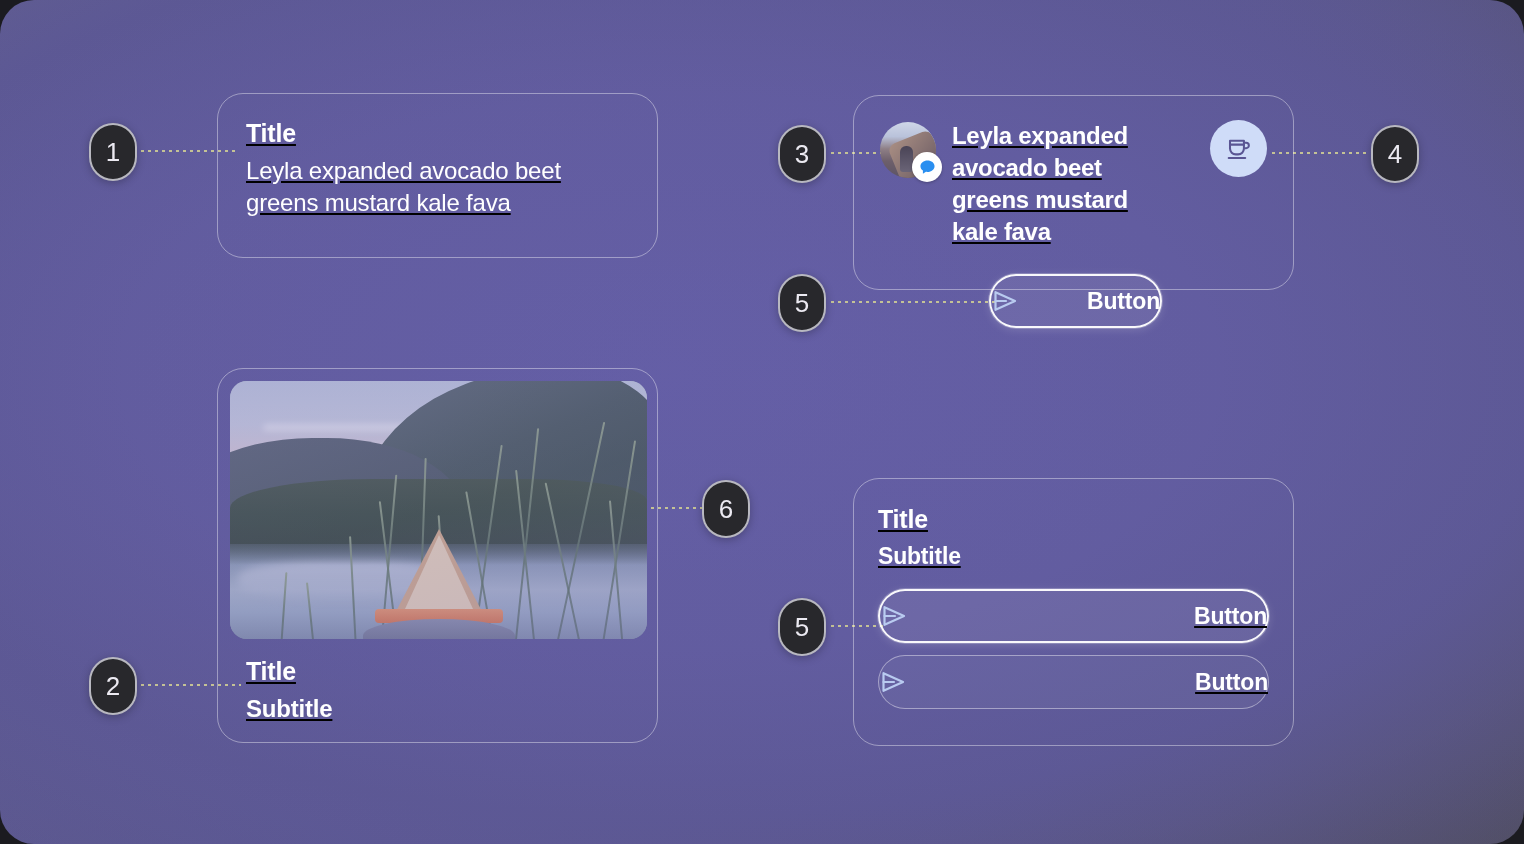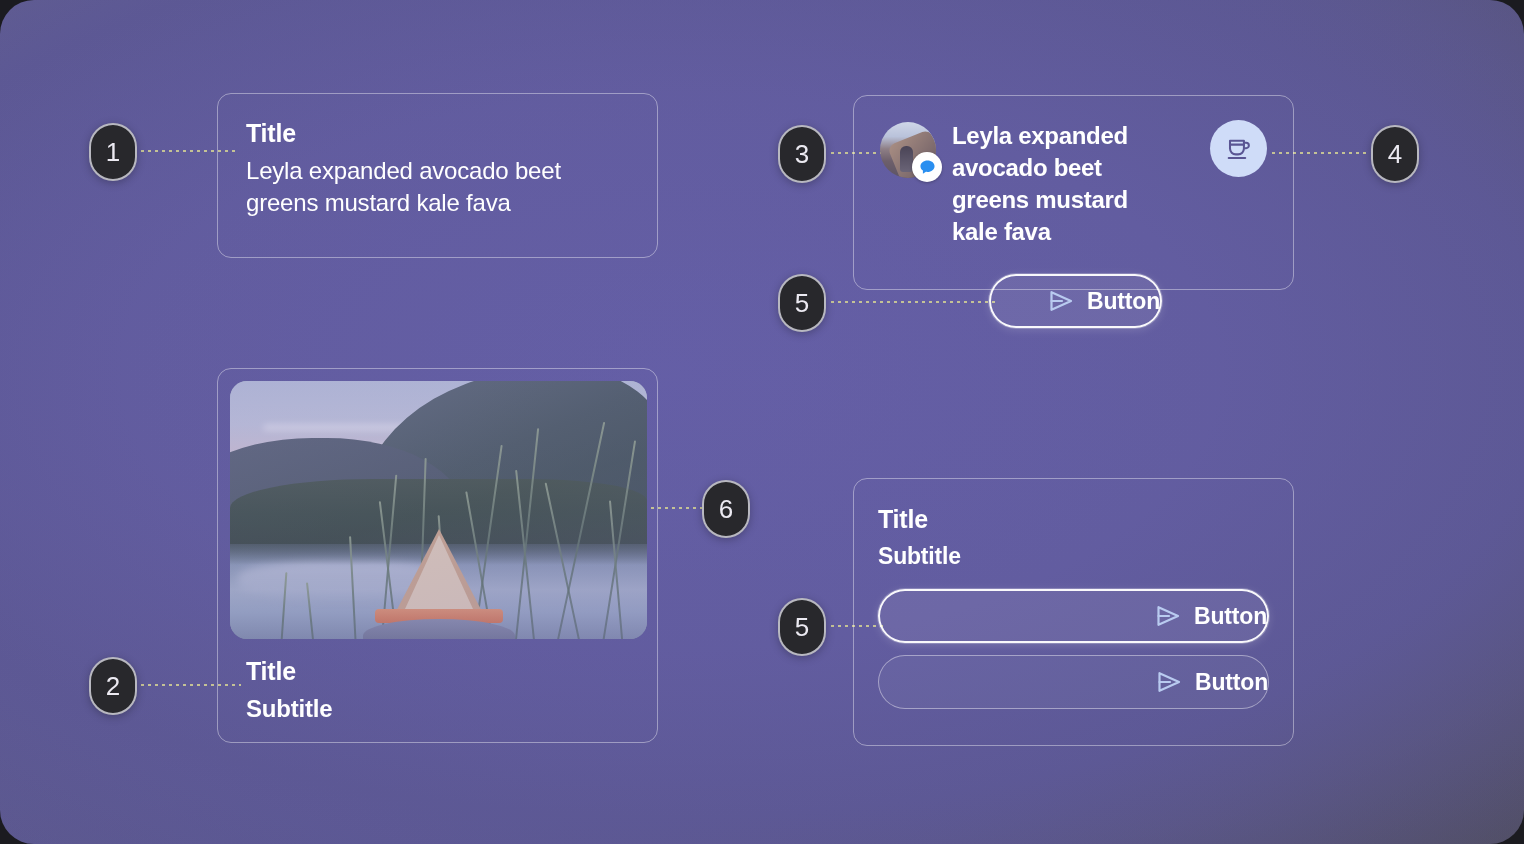--- a/index.html
+++ b/index.html
@@ -52,22 +52,23 @@
     font-size:26px; font-weight:400;
     letter-spacing:.2px;
     z-index:6;
     box-shadow:0 2px 8px rgba(0,0,0,.25);
   }
 
   
   .card{
     position:absolute;
     border:1.6px solid rgba(255,255,255,.40);
-    border-radius:14px;
+    border-radius:26px;
     z-index:3;
+    text-decoration:underline;
   }
 
   
   #card-one{
     left:217px; top:93px; width:441px; height:165px;
     padding:26px 28px 0 28px;
   }
   .c1-title{
     color:#ffffff; font-size:25px; font-weight:700;
     letter-spacing:-.2px; line-height:1.1;
@@ -130,21 +131,21 @@
     position:absolute; right:26px; top:24px;
     width:57px; height:57px; border-radius:50%;
     background:#cfdcf8;
     display:flex; align-items:center; justify-content:center;
     z-index:4;
   }
   .coffee-chip svg{ width:30px; height:30px; display:block; }
 
   
   .pill{
-    display:flex; align-items:center; justify-content:flex-end;
+    display:flex; align-items:center; justify-content:space-between;
     gap:12px;
     border-radius:999px;
     color:#ffffff;
     font-size:23px; font-weight:700;
     letter-spacing:-.2px;
     background:rgba(255,255,255,.045);
     border:1.6px solid rgba(255,255,255,.42);
     cursor:pointer;
     user-select:none;
   }

